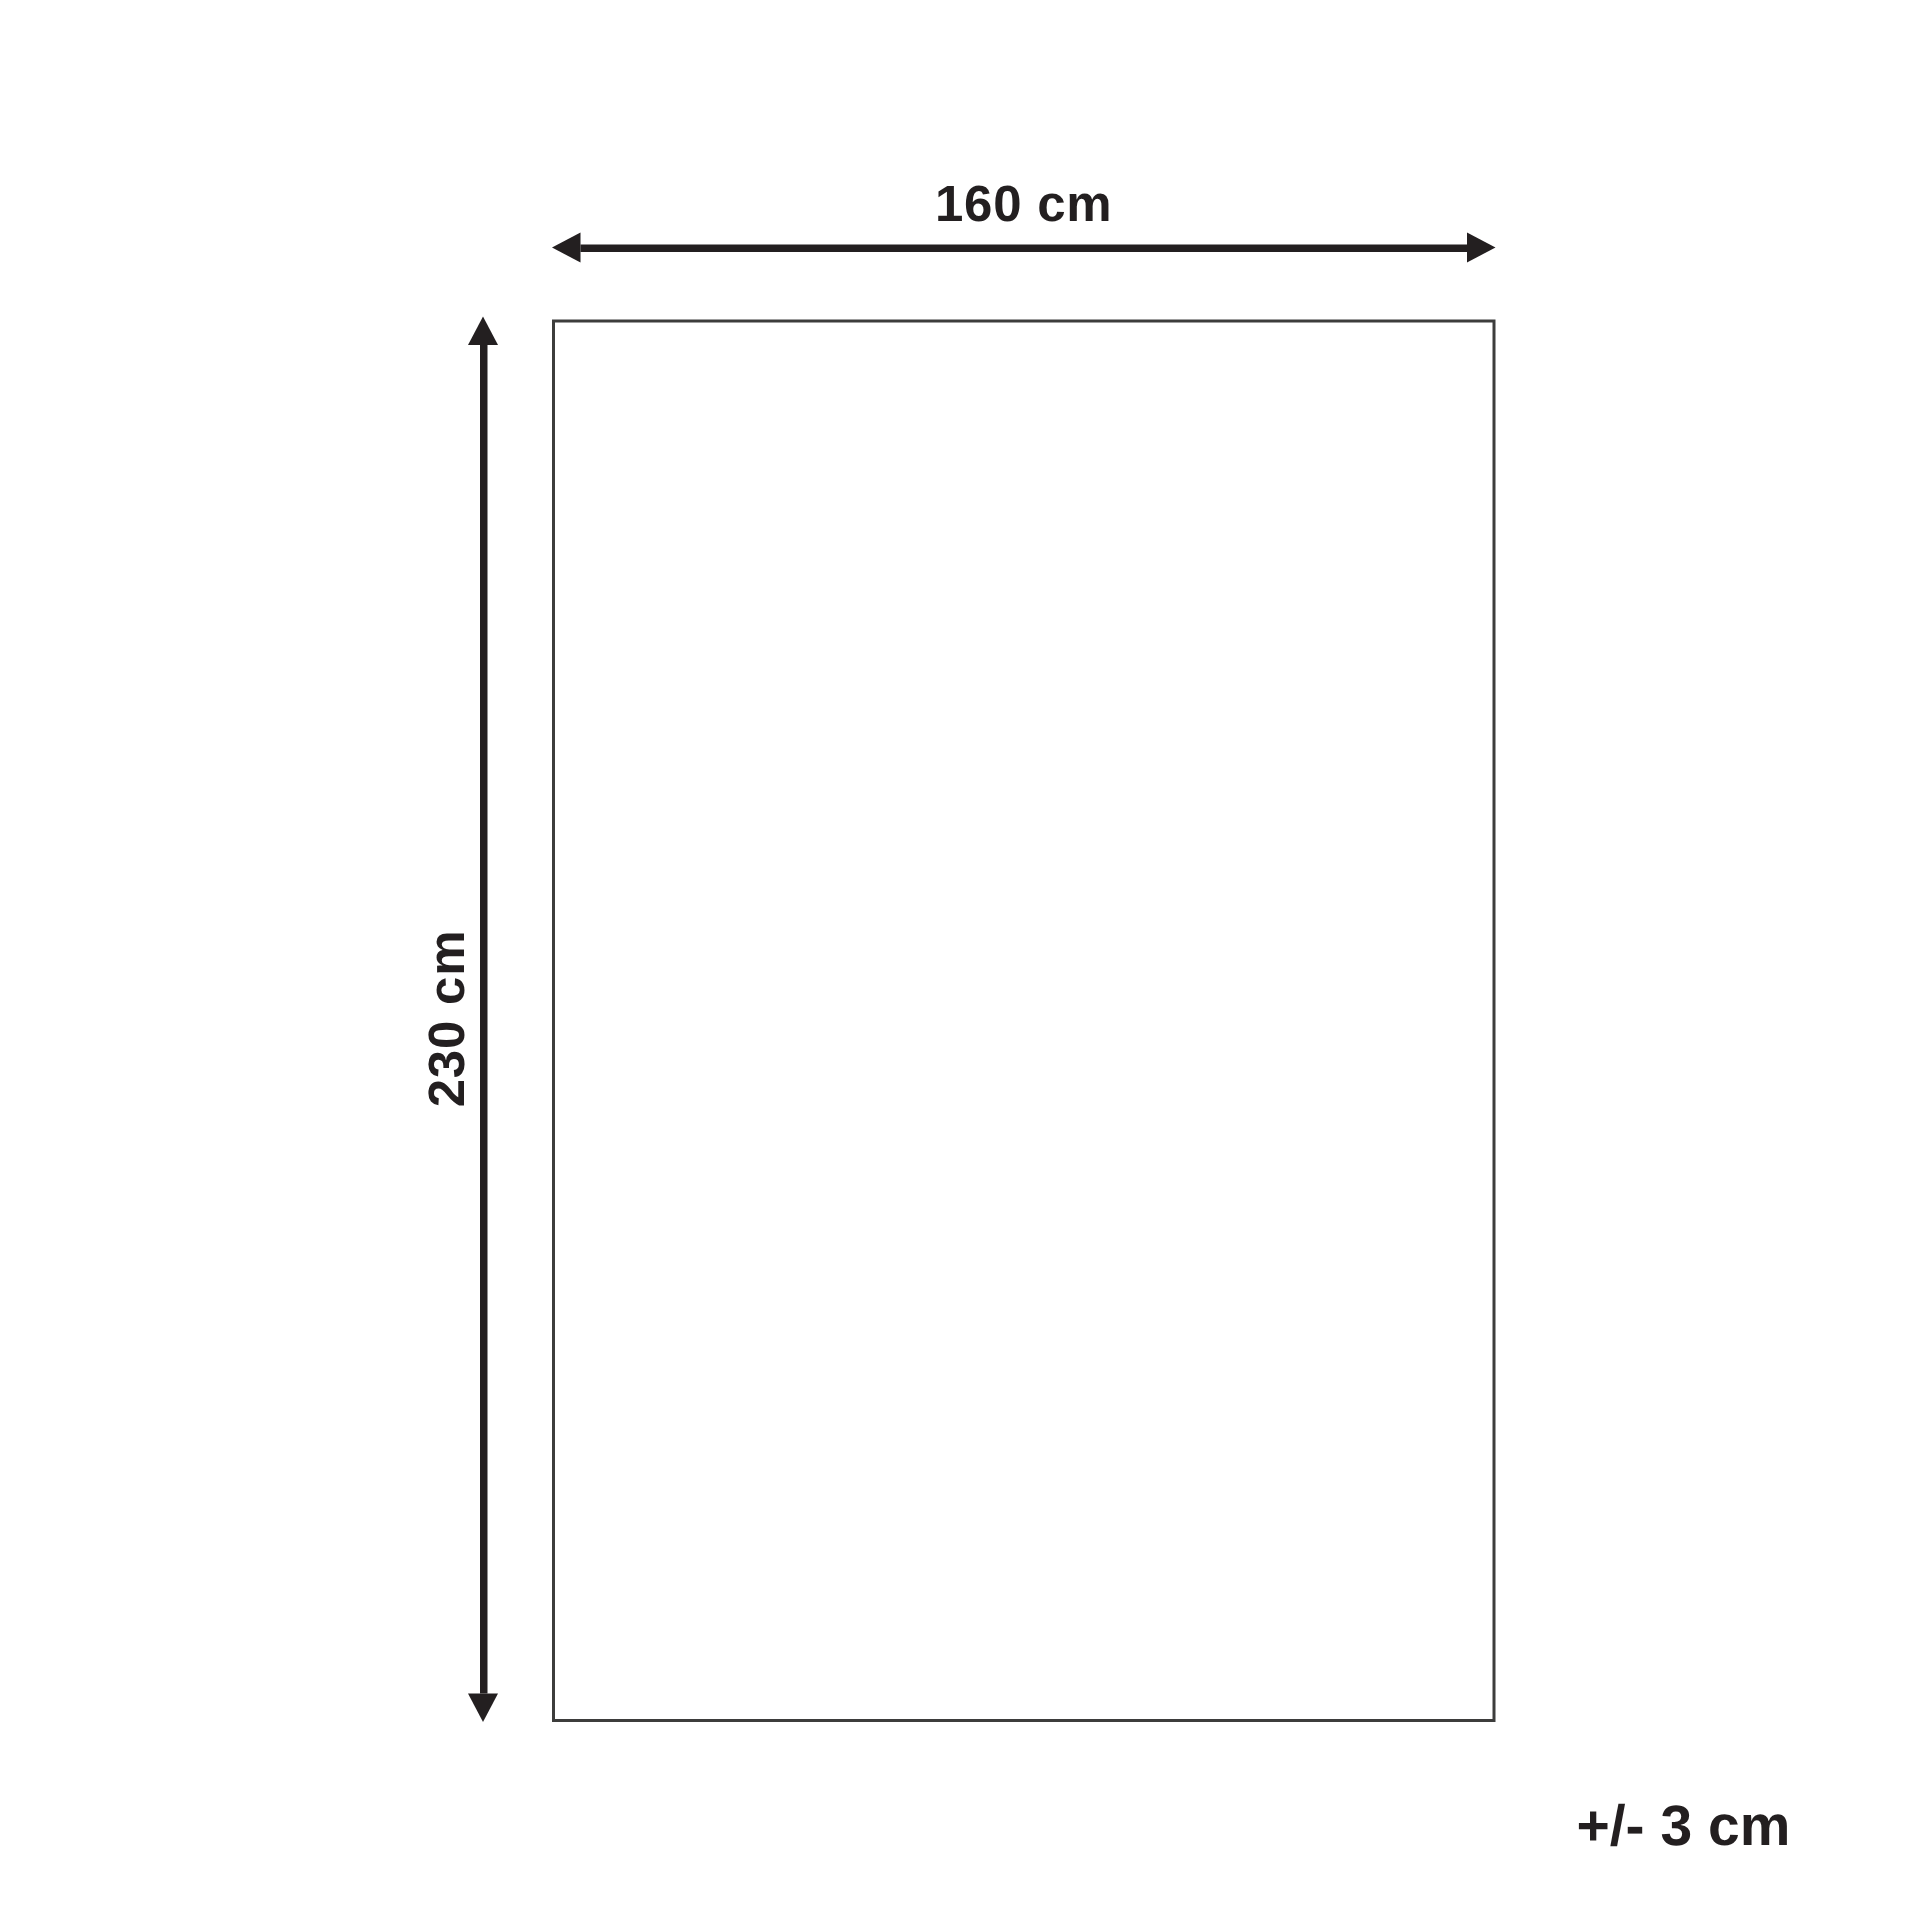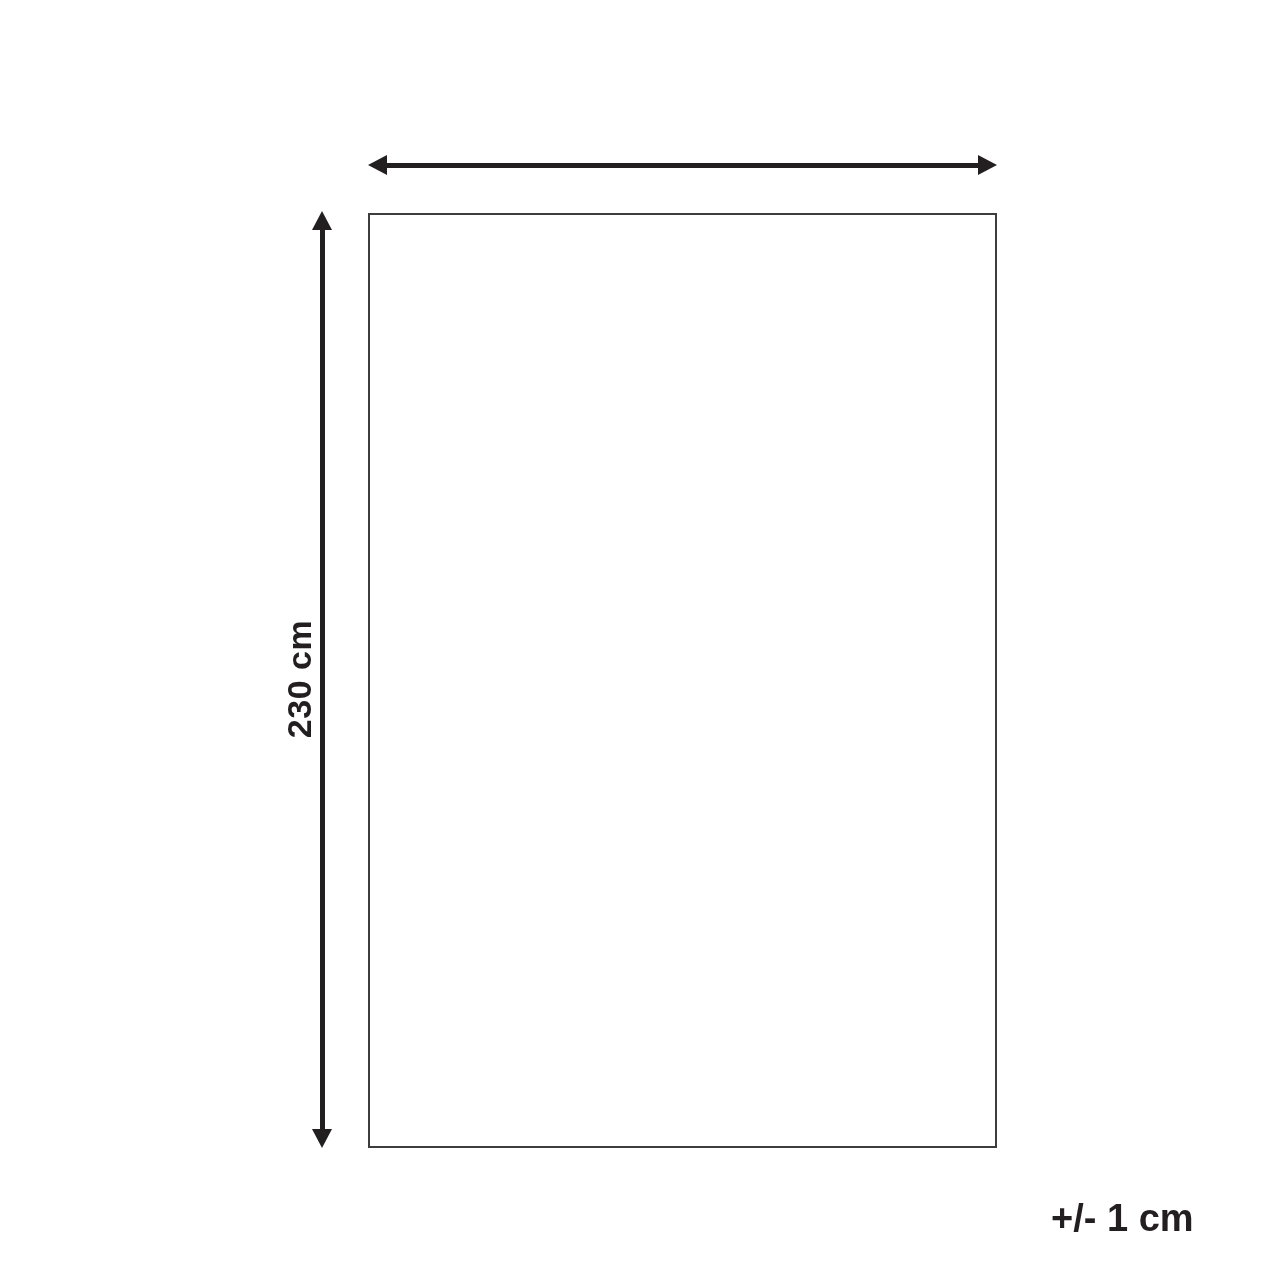--- a/index.html
+++ b/index.html
@@ -83,24 +83,25 @@
 <div class="canvas">
 
   <div class="outline-rect"></div>
 
   <div class="width-arrow">
     <span class="tri tri-left"></span>
     <span class="shaft-h"></span>
     <span class="tri tri-right"></span>
   </div>
 
+  <div class="dim-label width-label">160 cm</div>
 
   <div class="height-arrow">
     <span class="tri tri-up"></span>
     <span class="shaft-v"></span>
     <span class="tri tri-down"></span>
   </div>
 
   <div class="dim-label height-label">230 cm</div>
 
-  <div class="tolerance-label">+/- 1 cm</div>
+  <div class="tolerance-label">+/- 3 cm</div>
 
 </div>
 
 </body></html>

